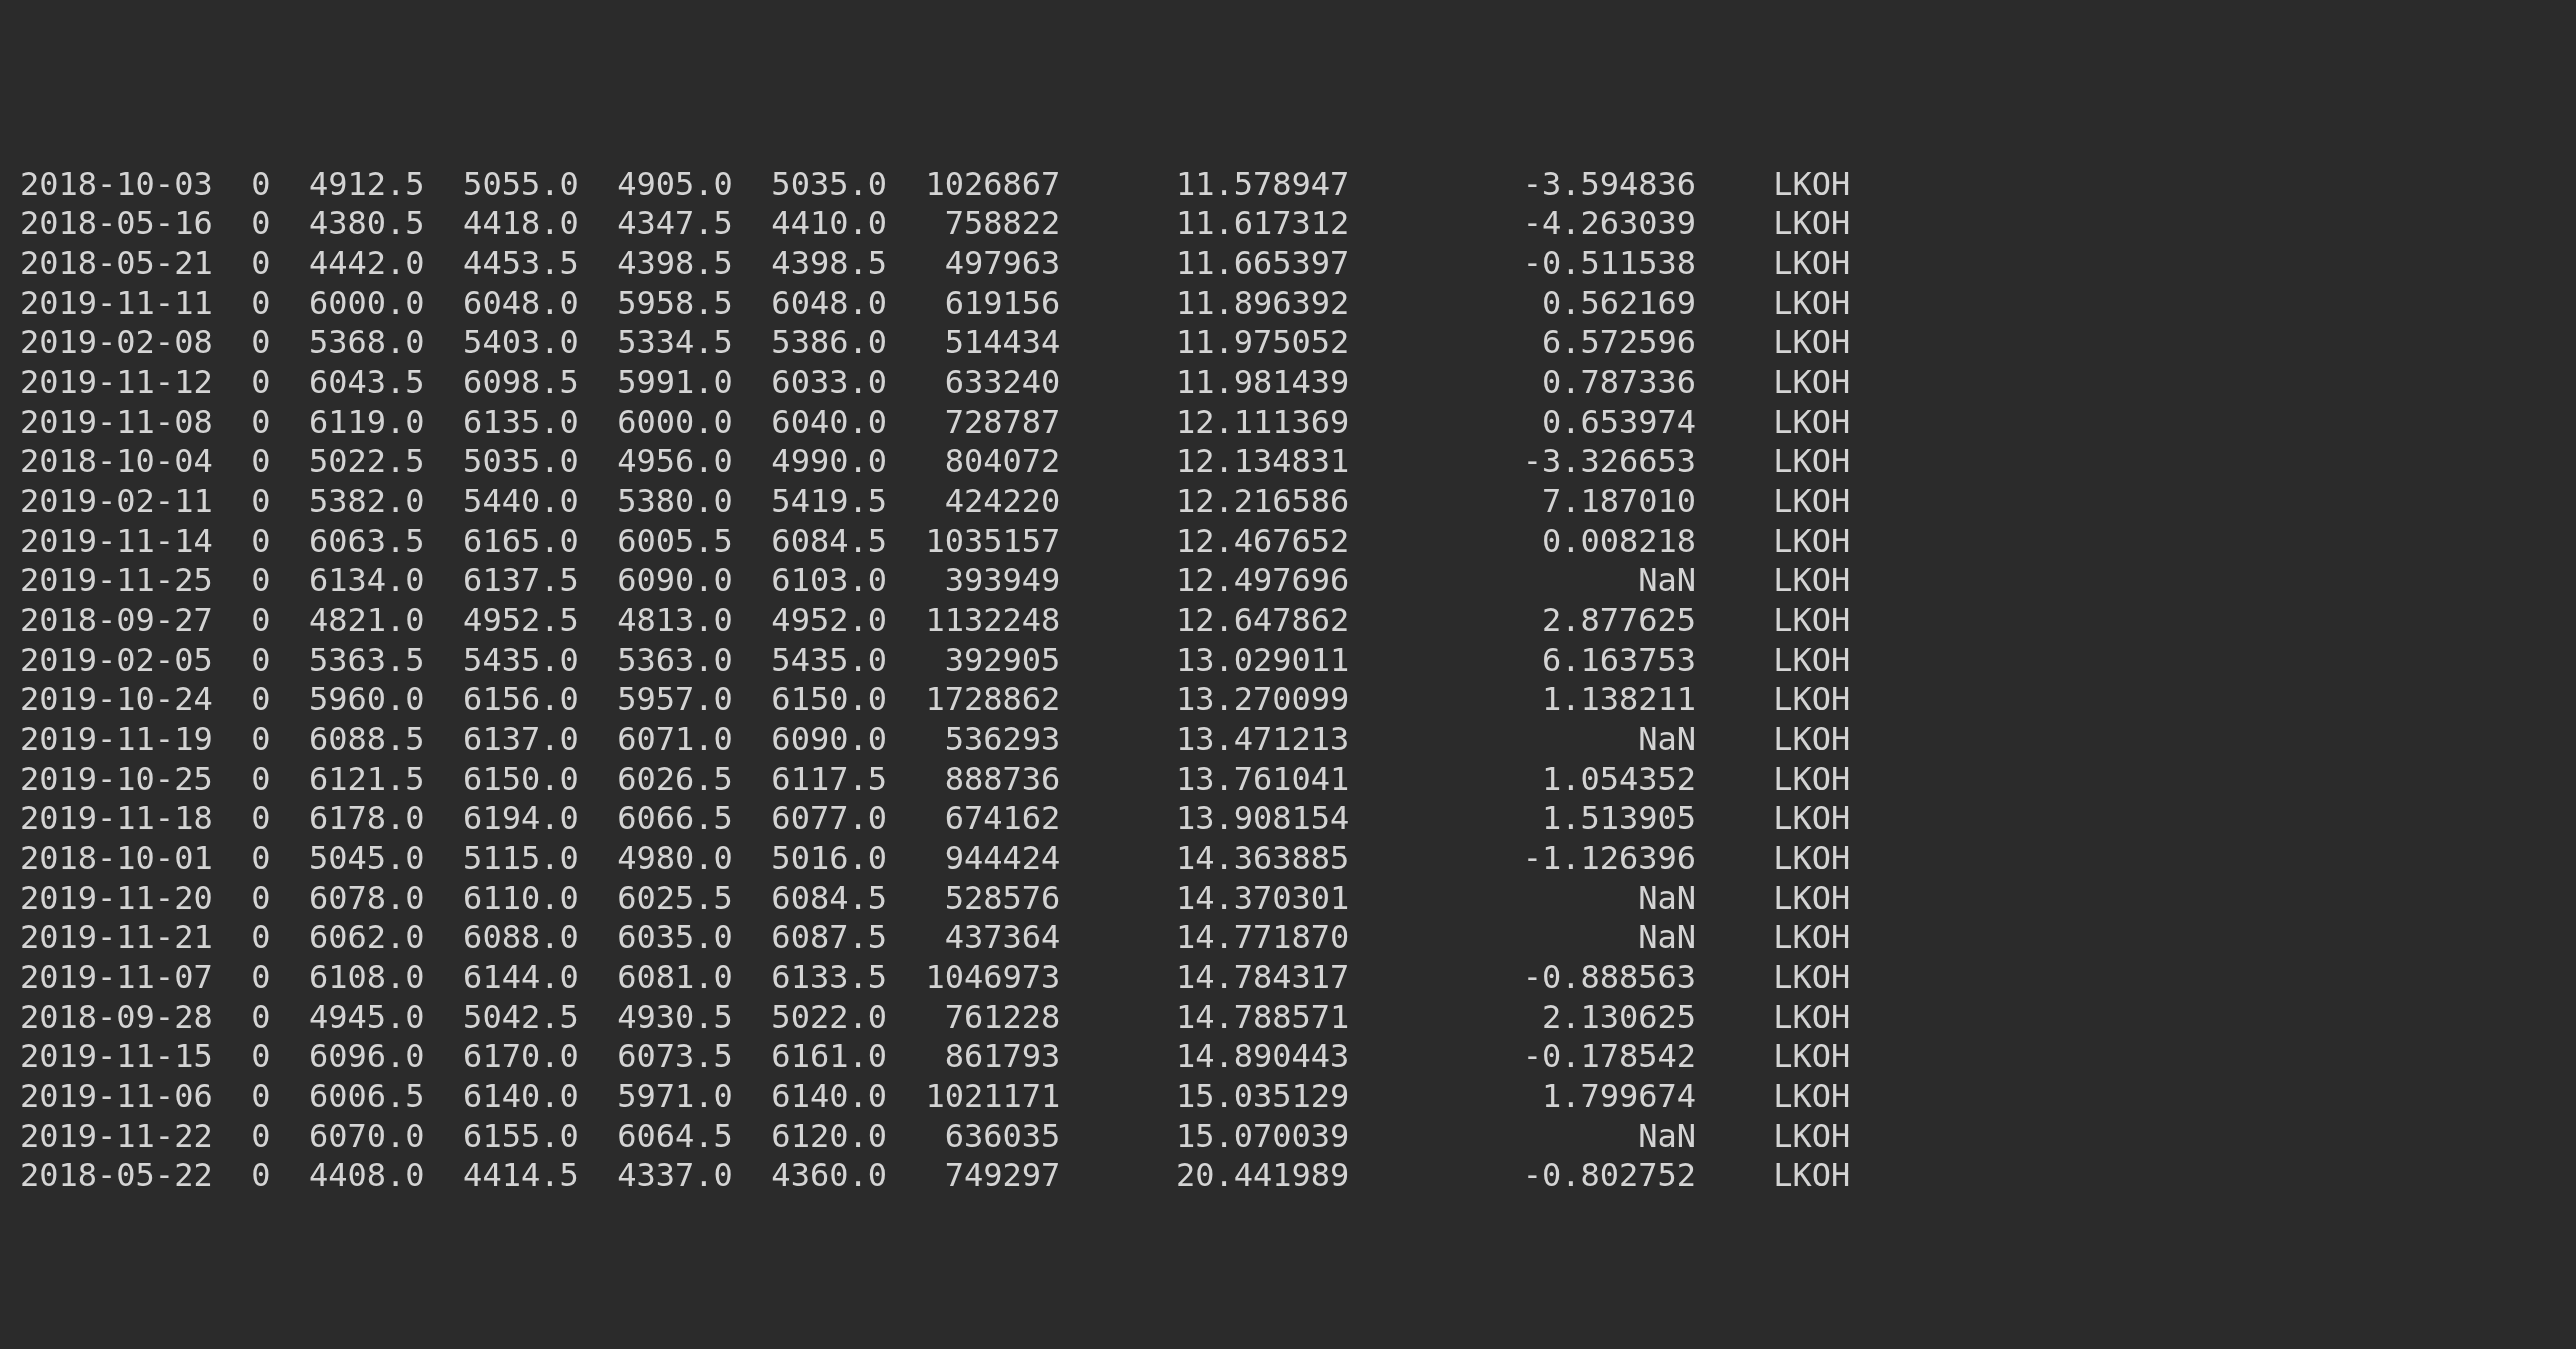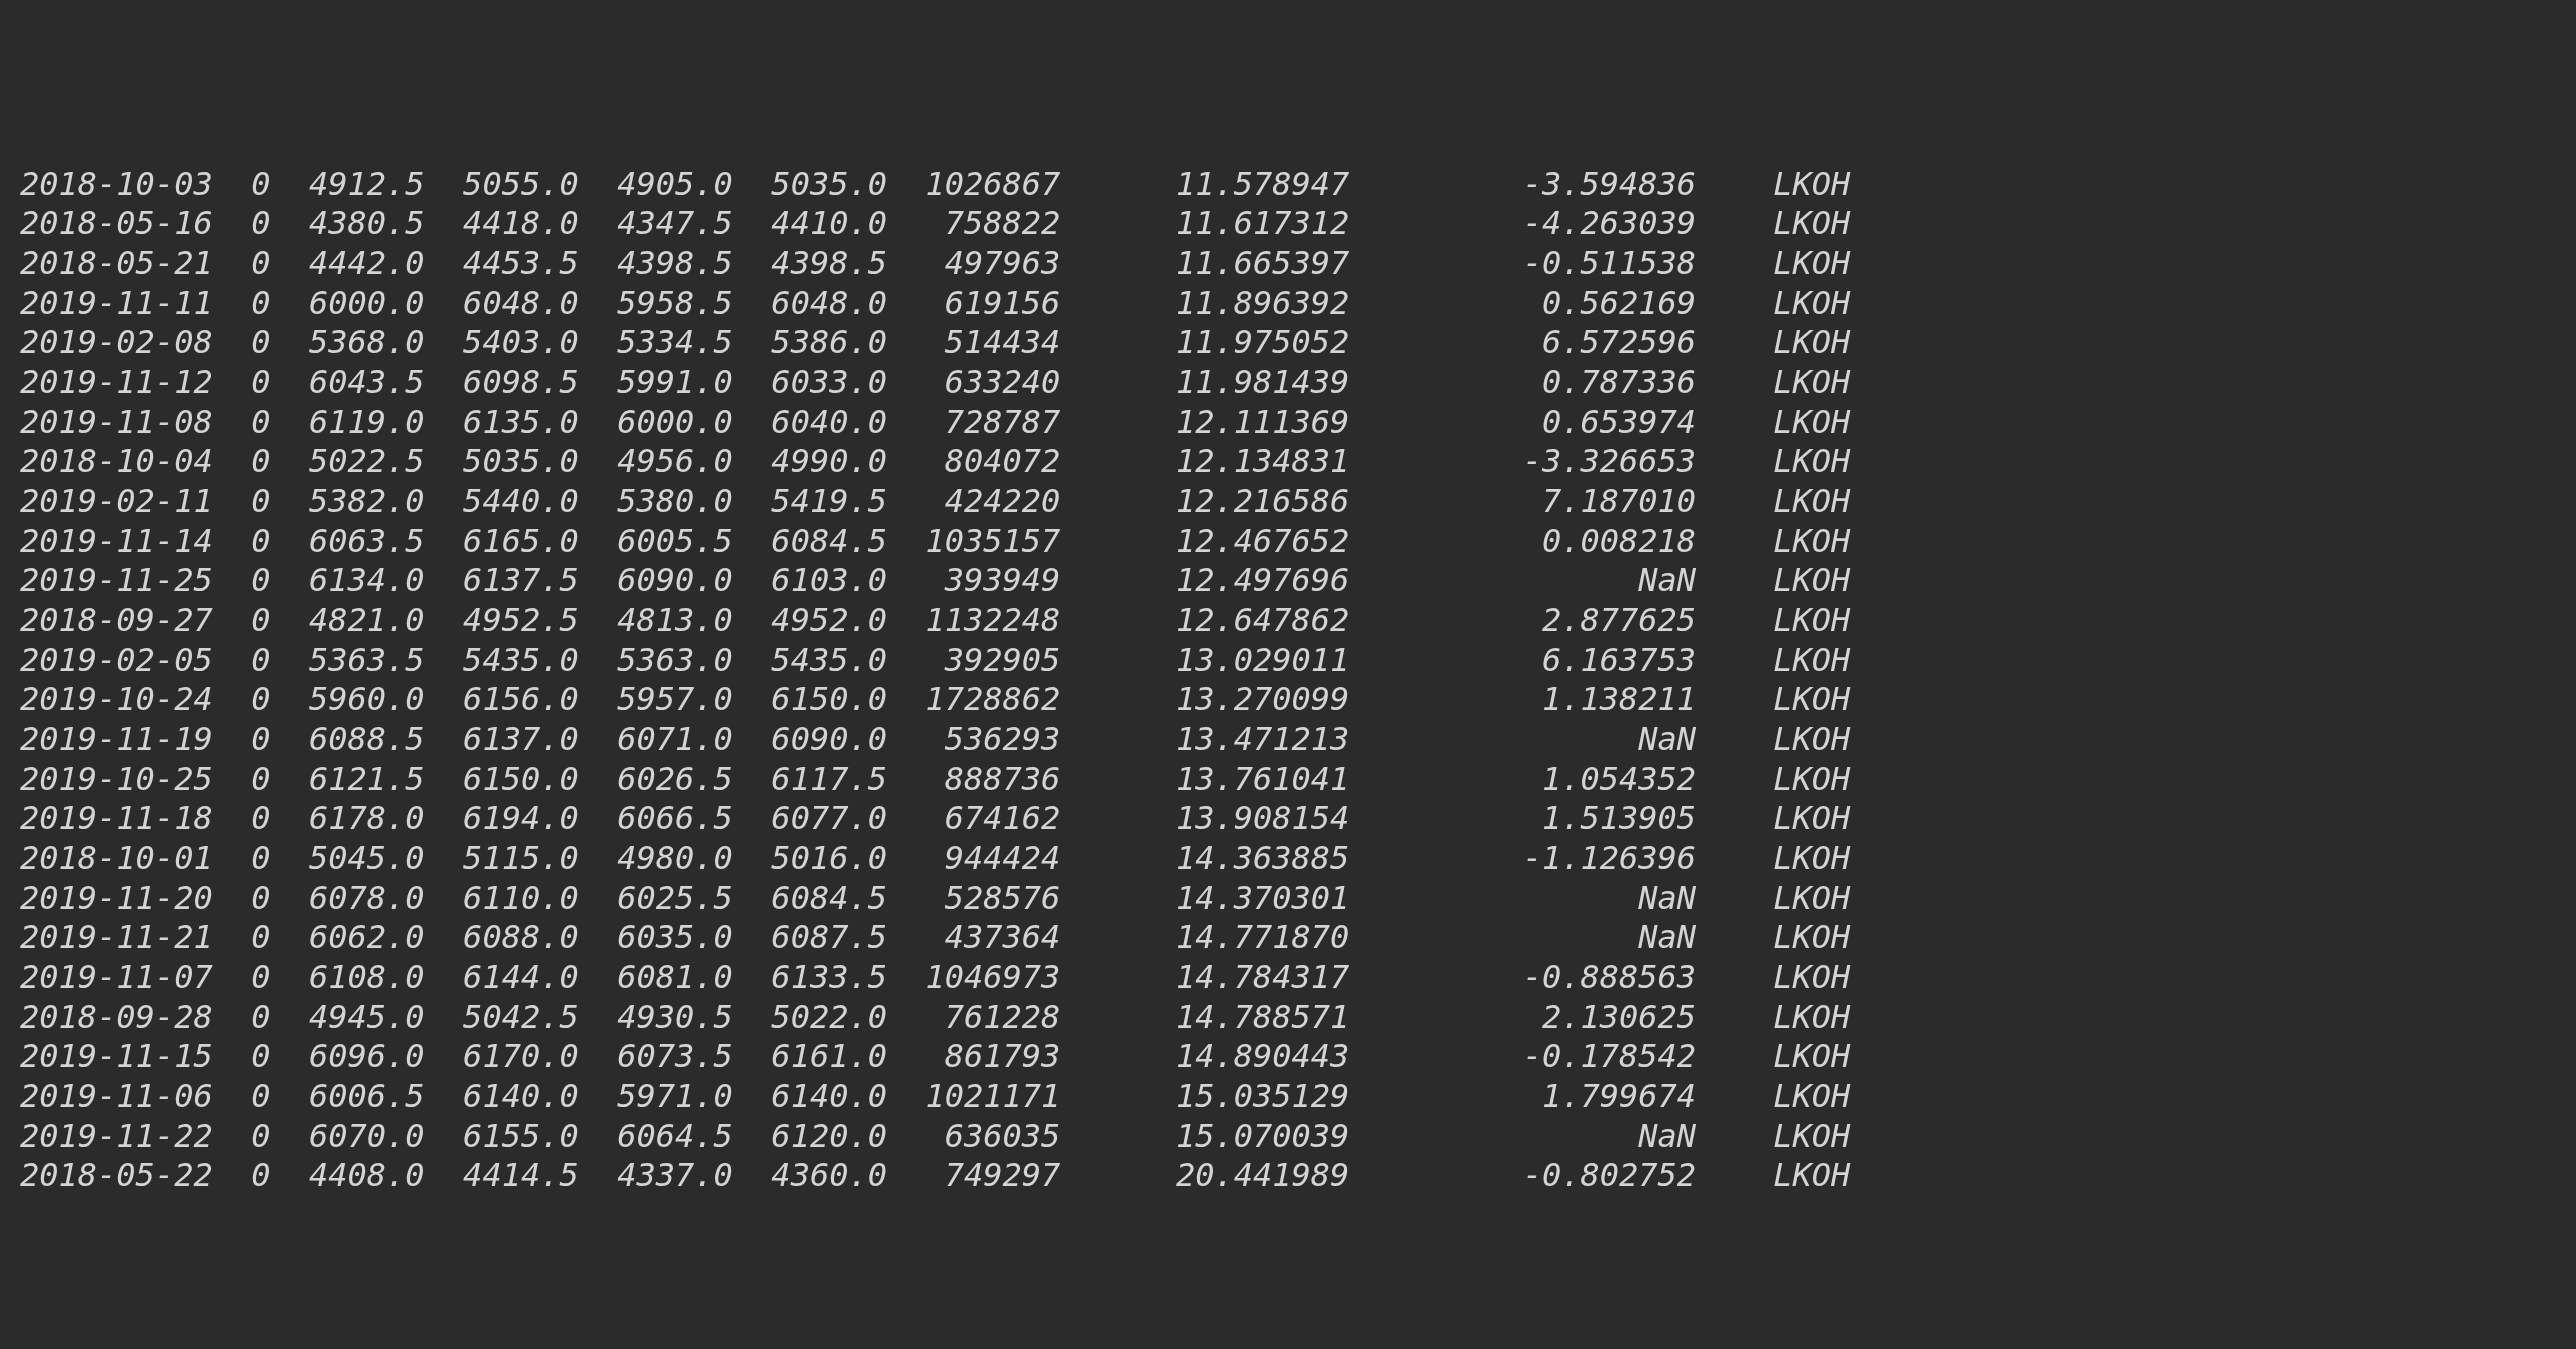--- a/index.html
+++ b/index.html
@@ -8,21 +8,20 @@
     background: #2b2b2b;
     color: #d4d4d4;
     font-family: "Menlo", "Consolas", "DejaVu Sans Mono", "Liberation Mono", monospace;
     font-size: 32px;
     line-height: 1.24;
     white-space: pre;
     letter-spacing: 0px;
   }
   .row {
     display: block;
-    font-style: italic;
   }
   .container {
     padding: 6px 20px 6px 20px;
   }
 </style>
 </head>
 <body>
 
 
 <div class="container"><span class="row">2018-10-03  0  4912.5  5055.0  4905.0  5035.0  1026867      11.578947         -3.594836    LKOH</span><span class="row">2018-05-16  0  4380.5  4418.0  4347.5  4410.0   758822      11.617312         -4.263039    LKOH</span><span class="row">2018-05-21  0  4442.0  4453.5  4398.5  4398.5   497963      11.665397         -0.511538    LKOH</span><span class="row">2019-11-11  0  6000.0  6048.0  5958.5  6048.0   619156      11.896392          0.562169    LKOH</span><span class="row">2019-02-08  0  5368.0  5403.0  5334.5  5386.0   514434      11.975052          6.572596    LKOH</span><span class="row">2019-11-12  0  6043.5  6098.5  5991.0  6033.0   633240      11.981439          0.787336    LKOH</span><span class="row">2019-11-08  0  6119.0  6135.0  6000.0  6040.0   728787      12.111369          0.653974    LKOH</span><span class="row">2018-10-04  0  5022.5  5035.0  4956.0  4990.0   804072      12.134831         -3.326653    LKOH</span><span class="row">2019-02-11  0  5382.0  5440.0  5380.0  5419.5   424220      12.216586          7.187010    LKOH</span><span class="row">2019-11-14  0  6063.5  6165.0  6005.5  6084.5  1035157      12.467652          0.008218    LKOH</span><span class="row">2019-11-25  0  6134.0  6137.5  6090.0  6103.0   393949      12.497696               NaN    LKOH</span><span class="row">2018-09-27  0  4821.0  4952.5  4813.0  4952.0  1132248      12.647862          2.877625    LKOH</span><span class="row">2019-02-05  0  5363.5  5435.0  5363.0  5435.0   392905      13.029011          6.163753    LKOH</span><span class="row">2019-10-24  0  5960.0  6156.0  5957.0  6150.0  1728862      13.270099          1.138211    LKOH</span><span class="row">2019-11-19  0  6088.5  6137.0  6071.0  6090.0   536293      13.471213               NaN    LKOH</span><span class="row">2019-10-25  0  6121.5  6150.0  6026.5  6117.5   888736      13.761041          1.054352    LKOH</span><span class="row">2019-11-18  0  6178.0  6194.0  6066.5  6077.0   674162      13.908154          1.513905    LKOH</span><span class="row">2018-10-01  0  5045.0  5115.0  4980.0  5016.0   944424      14.363885         -1.126396    LKOH</span><span class="row">2019-11-20  0  6078.0  6110.0  6025.5  6084.5   528576      14.370301               NaN    LKOH</span><span class="row">2019-11-21  0  6062.0  6088.0  6035.0  6087.5   437364      14.771870               NaN    LKOH</span><span class="row">2019-11-07  0  6108.0  6144.0  6081.0  6133.5  1046973      14.784317         -0.888563    LKOH</span><span class="row">2018-09-28  0  4945.0  5042.5  4930.5  5022.0   761228      14.788571          2.130625    LKOH</span><span class="row">2019-11-15  0  6096.0  6170.0  6073.5  6161.0   861793      14.890443         -0.178542    LKOH</span><span class="row">2019-11-06  0  6006.5  6140.0  5971.0  6140.0  1021171      15.035129          1.799674    LKOH</span><span class="row">2019-11-22  0  6070.0  6155.0  6064.5  6120.0   636035      15.070039               NaN    LKOH</span><span class="row">2018-05-22  0  4408.0  4414.5  4337.0  4360.0   749297      20.441989         -0.802752    LKOH</span></div>

